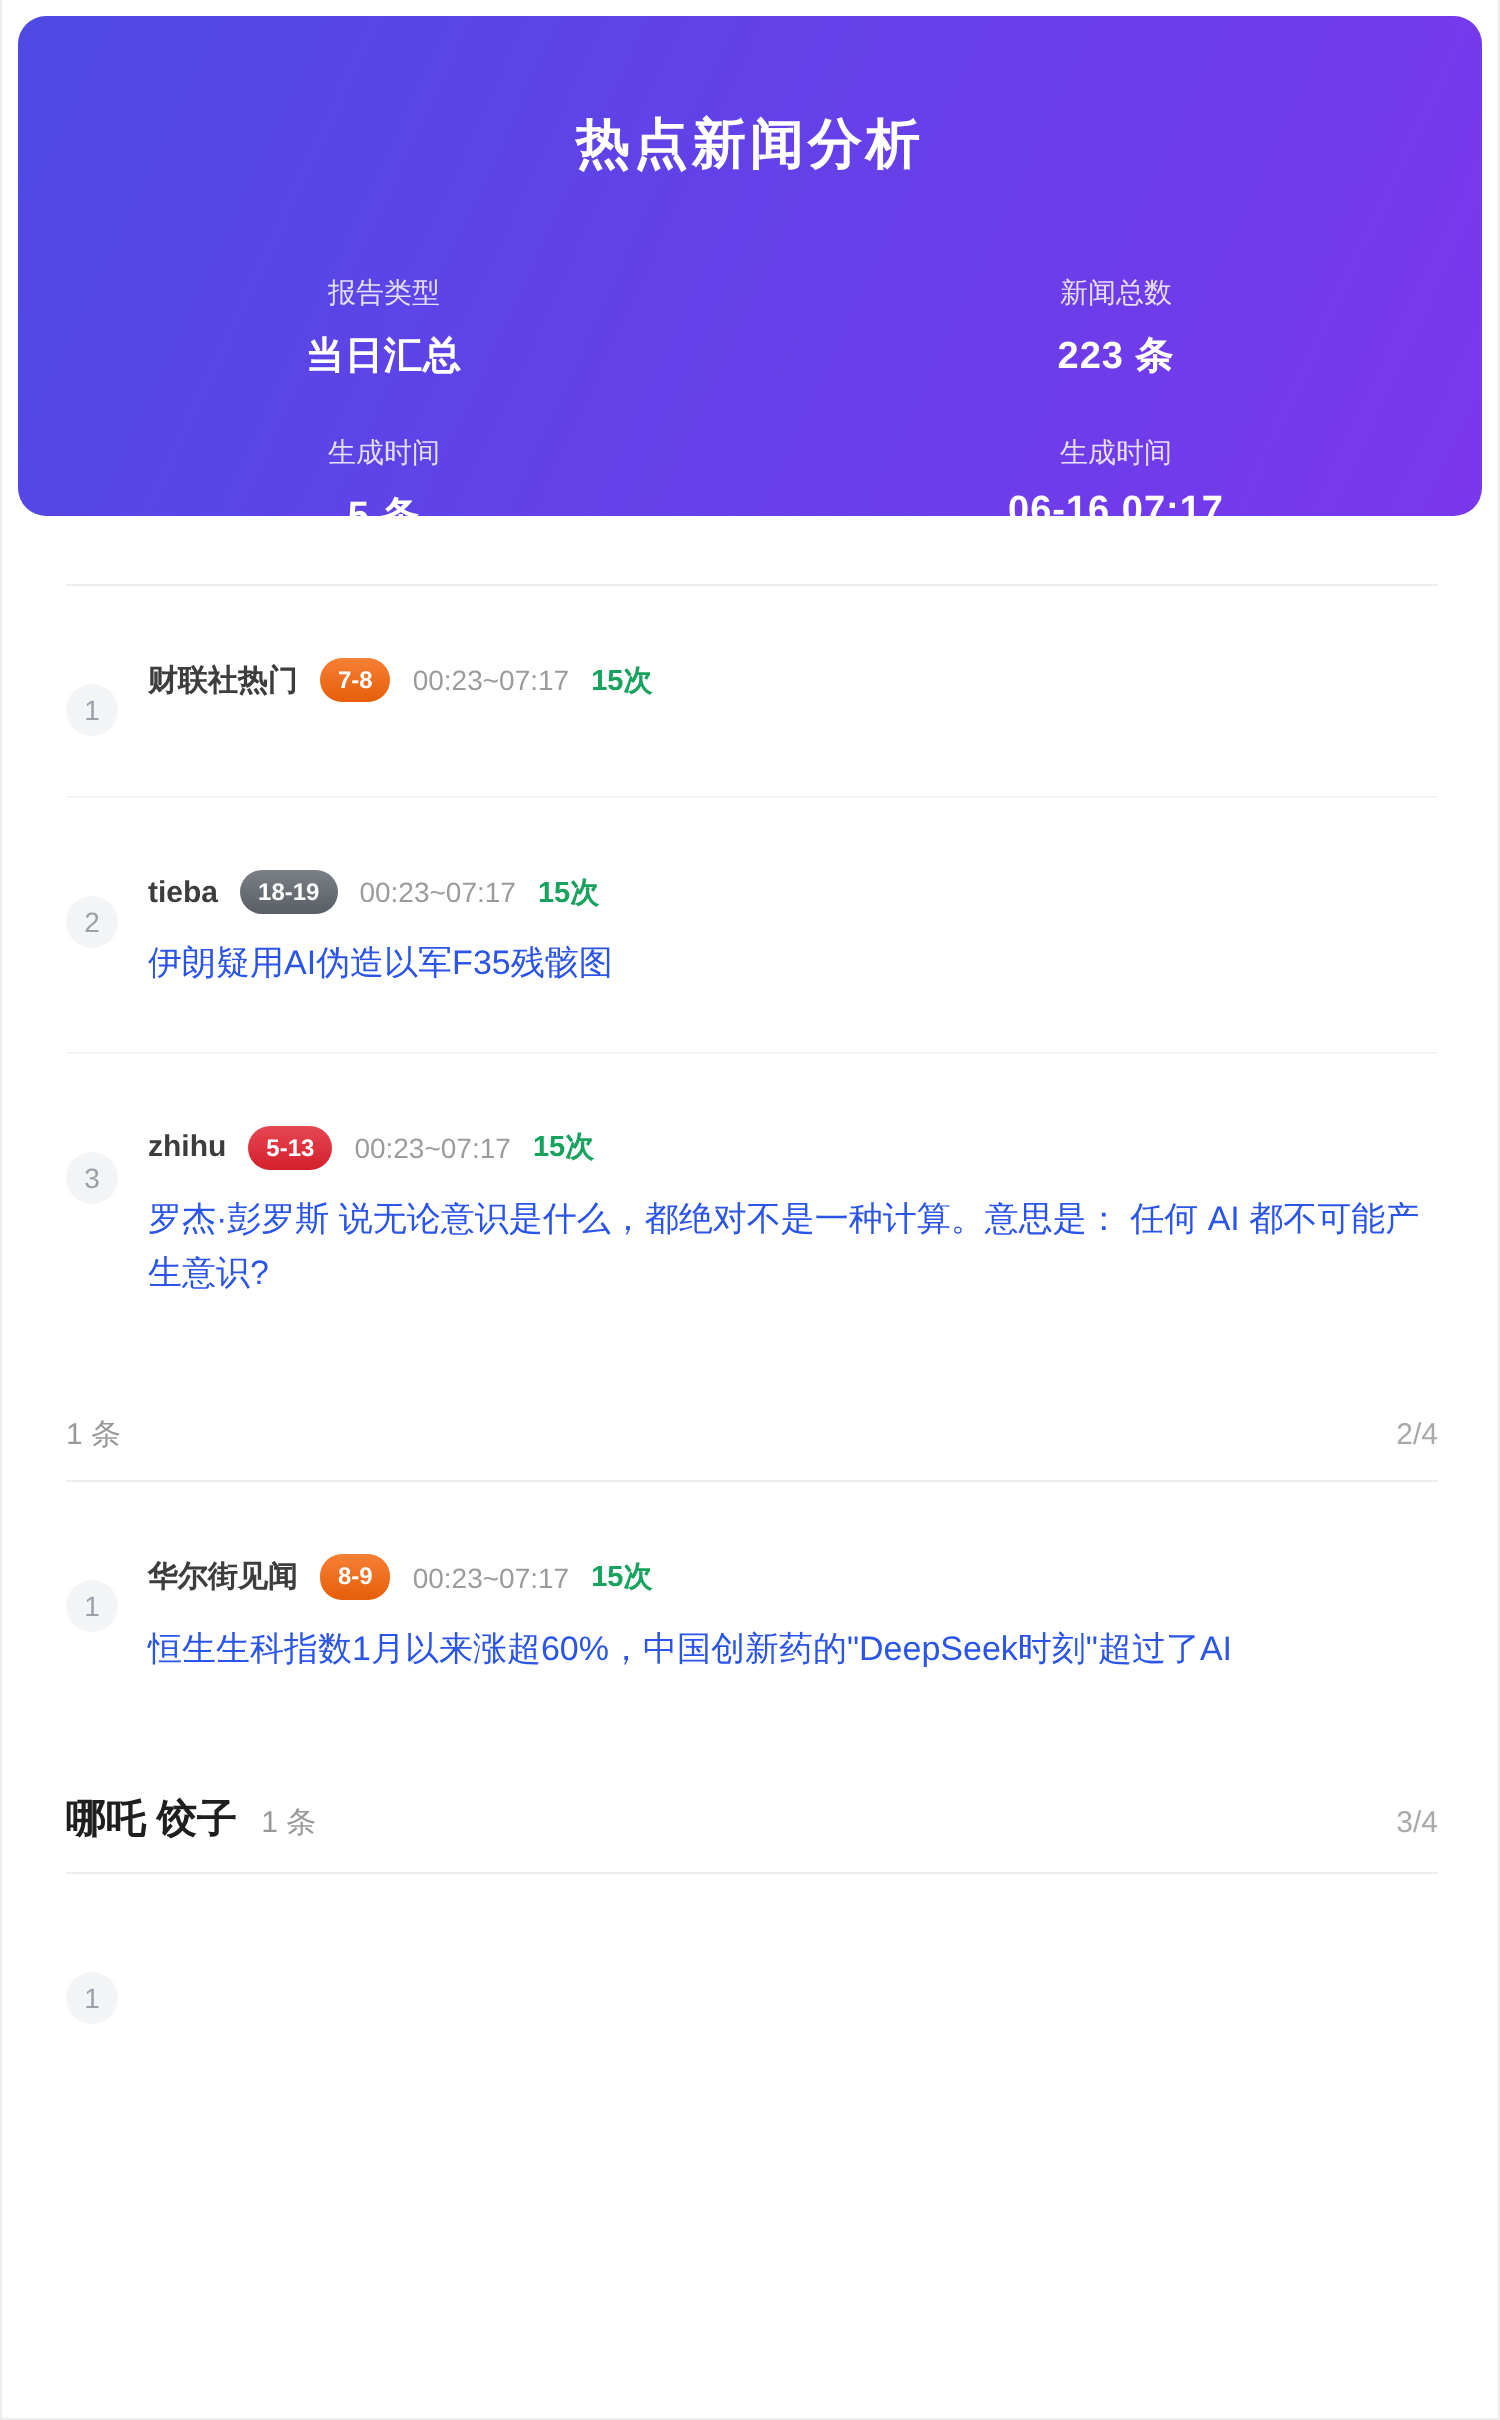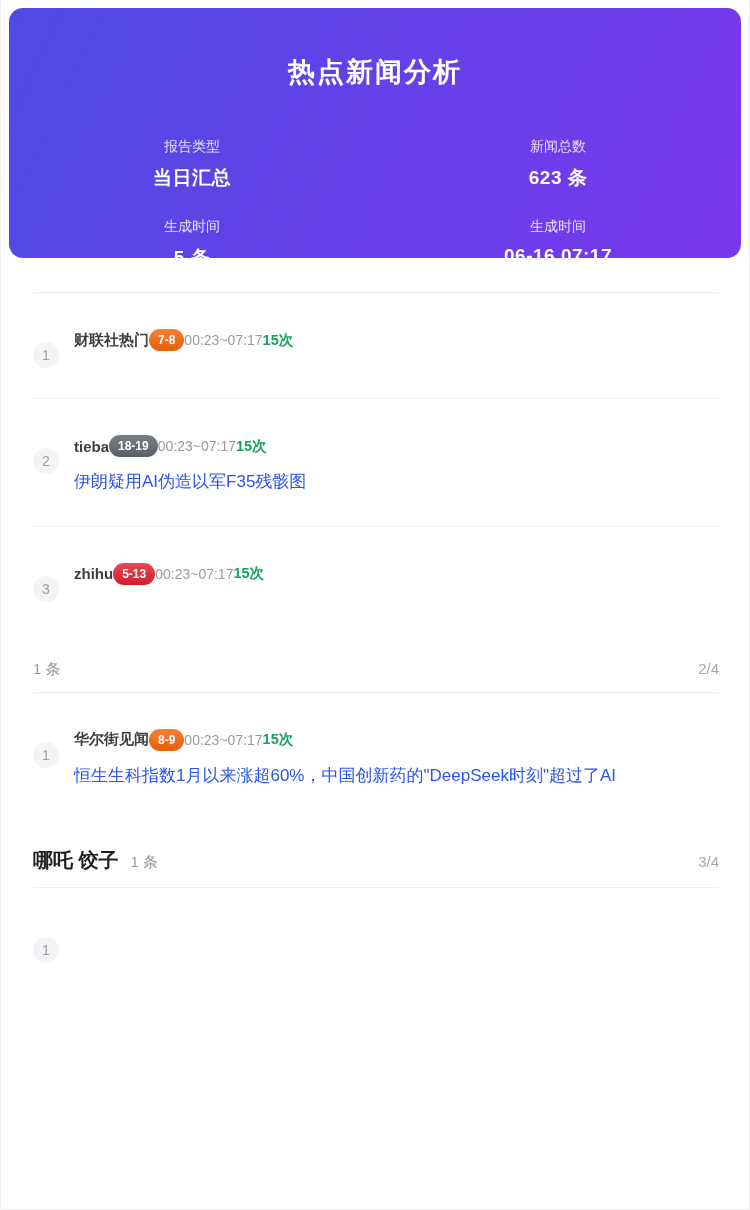--- a/index.html
+++ b/index.html
@@ -46,21 +46,21 @@
 
   .news-item { display:flex; gap:15px; padding-top:36px; }
   .news-item + .news-item { margin-top:30px; border-top:1px solid #f4f4f5; }
   .item-index {
     flex:0 0 26px; width:26px; height:26px; border-radius:50%;
     background:#f3f4f6; color:#9ba0a8; font-size:14px;
     display:flex; align-items:center; justify-content:center;
     margin-top:13px;
   }
   .item-body { flex:1; min-width:0; }
-  .item-meta { display:flex; align-items:center; }
+  .item-meta { display:flex; align-items:center; gap:11px; }
   .source-name { font-size:15px; font-weight:600; color:#3d3d3d; }
   .rank-badge {
     color:#fff; font-size:12px; font-weight:bold;
     padding:4px 9px; border-radius:11px; line-height:1.2;
     background-color:#888;
     background-image:linear-gradient(180deg, rgba(255,255,255,.18), rgba(0,0,0,.06));
   }
   .time-range { font-size:14px; color:#9b9b9b; }
   .frequency { font-size:14.5px; font-weight:bold; color:var(--green,#17a35e); }
   .headline {
@@ -75,21 +75,21 @@
 
   <div class="header-card">
     <div class="report-title">热点新闻分析</div>
     <div class="stats-grid">
       <div class="stat-cell">
         <div class="stat-label">报告类型</div>
         <div class="stat-value">当日汇总</div>
       </div>
       <div class="stat-cell">
         <div class="stat-label">新闻总数</div>
-        <div class="stat-value">623 条</div>
+        <div class="stat-value">223 条</div>
       </div>
       <div class="stat-cell">
         <div class="stat-label">生成时间</div>
         <div class="stat-value">5 条</div>
       </div>
       <div class="stat-cell">
         <div class="stat-label">生成时间</div>
         <div class="stat-value">06-16 07:17</div>
       </div>
     </div>
@@ -126,20 +126,21 @@
 
   <div class="news-item">
     <div class="item-index">3</div>
     <div class="item-body">
       <div class="item-meta">
         <span class="source-name">zhihu</span>
         <span class="rank-badge" style="background-color: rgb(224, 32, 46);">5-13</span>
         <span class="time-range">00:23~07:17</span>
         <span class="frequency">15次</span>
       </div>
+      <a class="headline">罗杰·彭罗斯 说无论意识是什么，都绝对不是一种计算。意思是： 任何 AI 都不可能产生意识?</a>
     </div>
   </div>
 </div>
   </section>
 
   <section class="section">
     <div class="section-header">
       <span class="section-count">1 条</span>
       <span class="section-page">2/4</span>
     </div>

